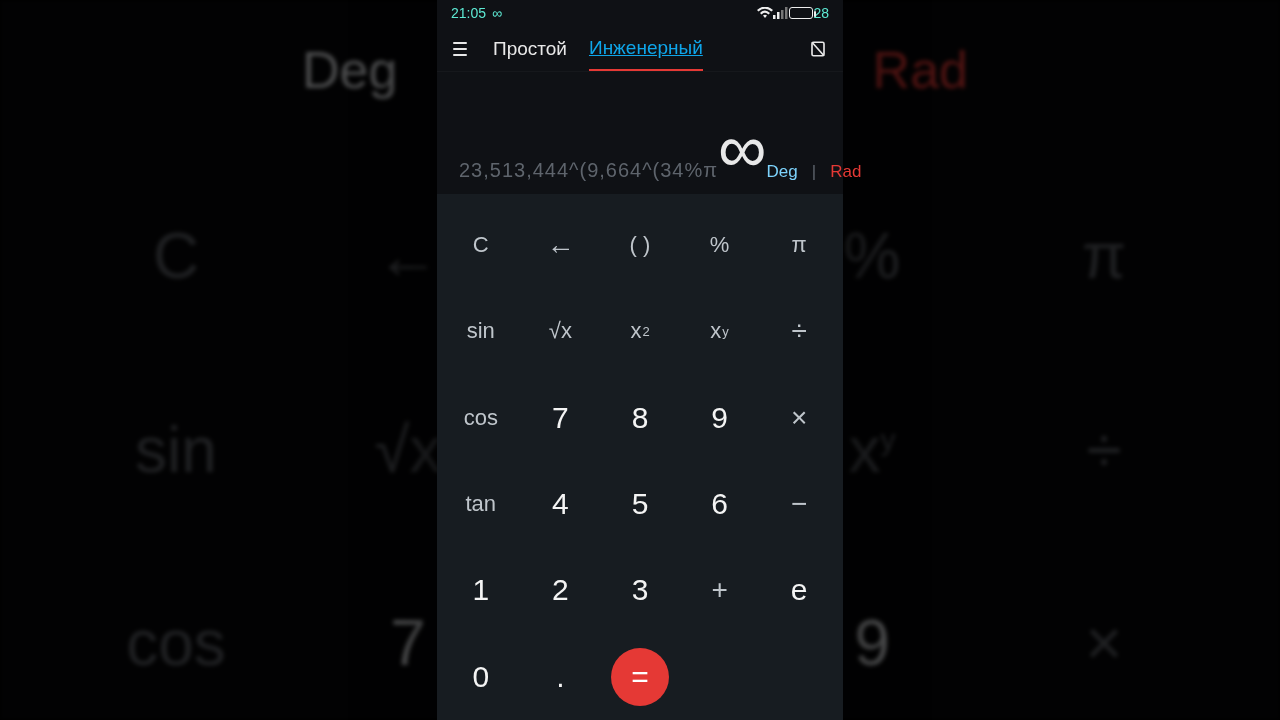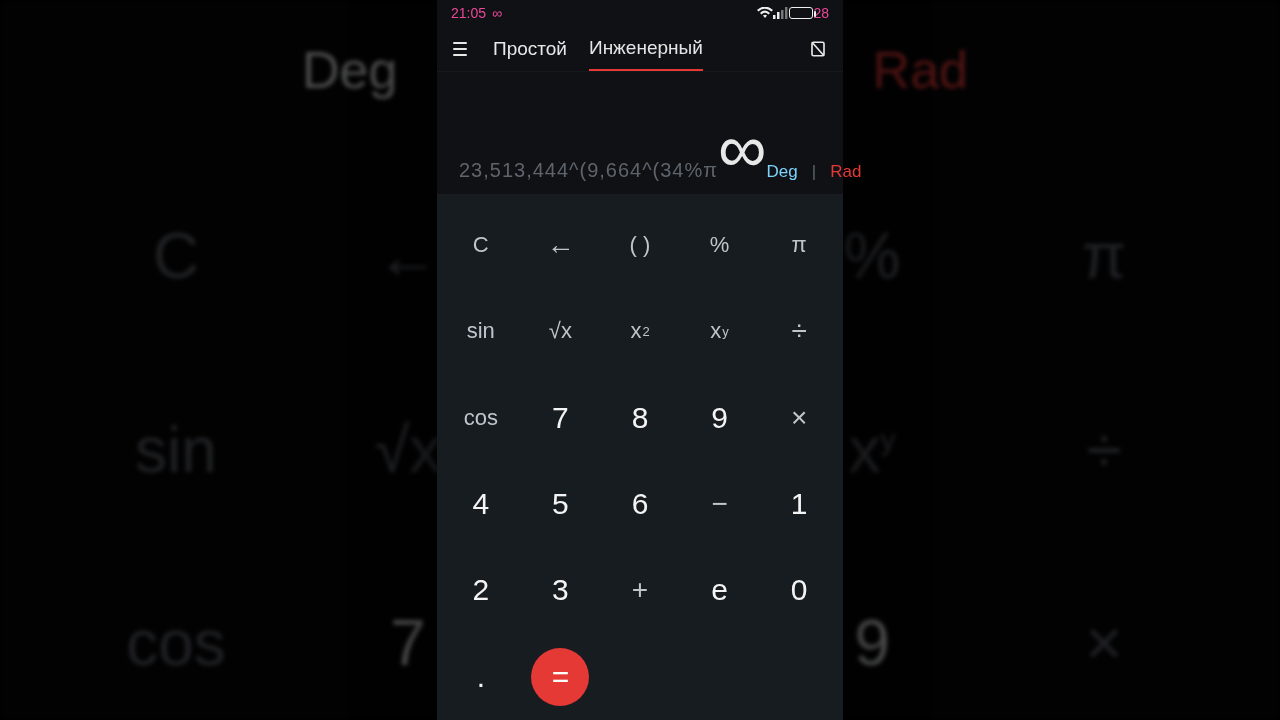--- a/index.html
+++ b/index.html
@@ -22,38 +22,38 @@
   .phone {
     position:absolute; left:437px; top:0; width:406px; height:720px;
     background:#0f1115;
     display:flex; flex-direction:column;
     box-shadow: 0 0 60px rgba(0,0,0,0.6);
   }
 
   
   .status {
     height:26px; display:flex; align-items:center; justify-content:space-between;
-    padding:0 14px; font-size:14px; color:#ec4899; font-weight:500;
+    padding:0 14px; font-size:14px; color:#5eead4; font-weight:500;
   }
   .status .left { display:flex; align-items:center; gap:6px; }
   .status .right { display:flex; align-items:center; }
   .wifi,.signal,.batt { display:inline-flex; align-items:center; }
   .batt-outline { border:1.5px solid #eee; border-radius:3px; width:24px; height:12px; position:relative; }
   .batt-outline::after{content:"";position:absolute;right:-4px;top:3px;width:2px;height:6px;background:#eee;border-radius:1px;}
   .batt-fill { background:#eee; height:100%; width:30%; }
 
   
   .header {
     height:46px; display:flex; align-items:center; gap:22px; padding:0 16px;
     border-bottom:1px solid rgba(255,255,255,0.03);
   }
   .menu-icon { width:18px; display:flex; flex-direction:column; gap:4px; cursor:pointer;}
   .menu-icon span{height:2px;width:14px;background:#e8e8e8;border-radius:1px;}
   .tab { font-size:19px; font-weight:400; color:#e8e8e8; cursor:pointer; padding:10px 0; }
-  .tab.active { color:#e5e5e5; border-bottom:2px solid #e53935; }
+  .tab.active { color:#0ea5e9; border-bottom:2px solid #e53935;text-decoration:underline; }
   .header .spacer { flex:1; }
   .history-icon { width:18px; height:18px; cursor:pointer; color:#e8e8e8; }
 
   
   .display {
     background:#0f1115; padding:6px 22px 12px 22px;
     display:flex; flex-direction:row; align-items:flex-end;
   }
   .expr { color:#5e646c; font-size:20px; font-weight:300; letter-spacing:1px; }
   .result { color:#e8e8e8; font-size:68px; font-weight:300; margin-top:36px; line-height:1; }
@@ -222,20 +222,23 @@
     <div class="key num">
         <span>8</span>
       </div>
     <div class="key num">
         <span>9</span>
       </div>
     <div class="key func">
         <span class="op">×</span>
       </div>
 
+    <div class="key func">
+        <span>tan</span>
+      </div>
     <div class="key num">
         <span>4</span>
       </div>
     <div class="key num">
         <span>5</span>
       </div>
     <div class="key num">
         <span>6</span>
       </div>
     <div class="key func">

